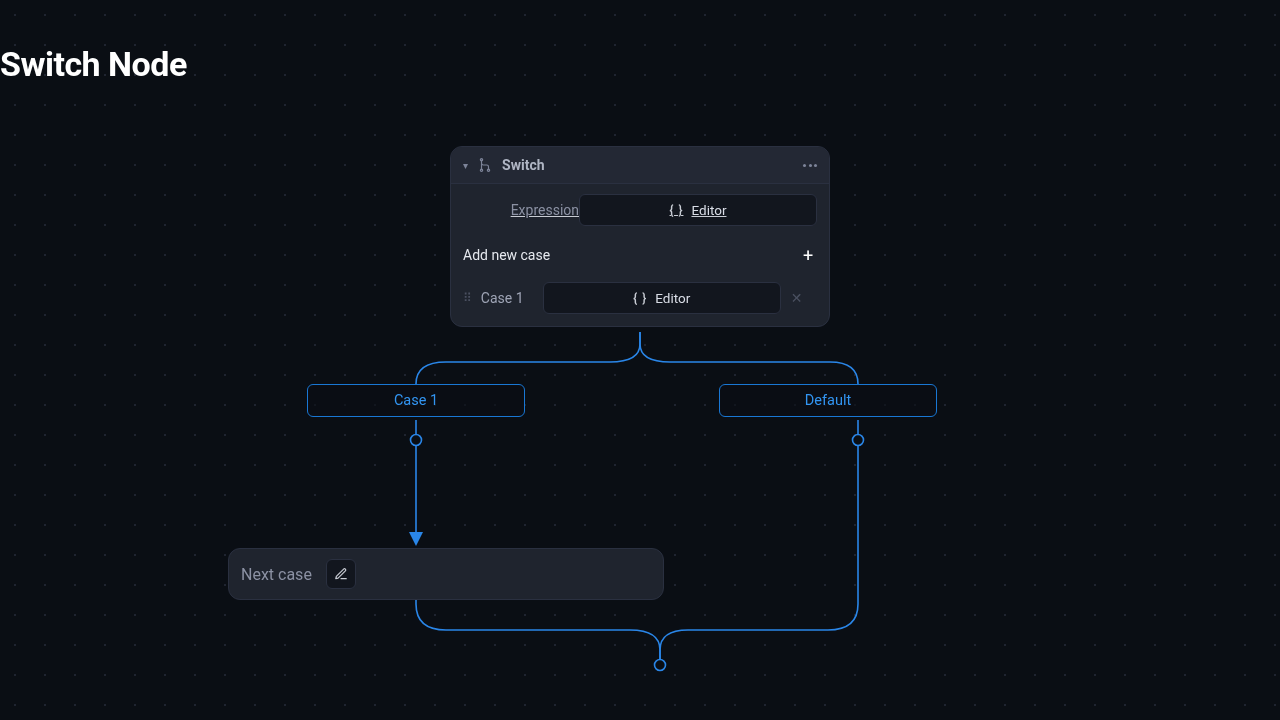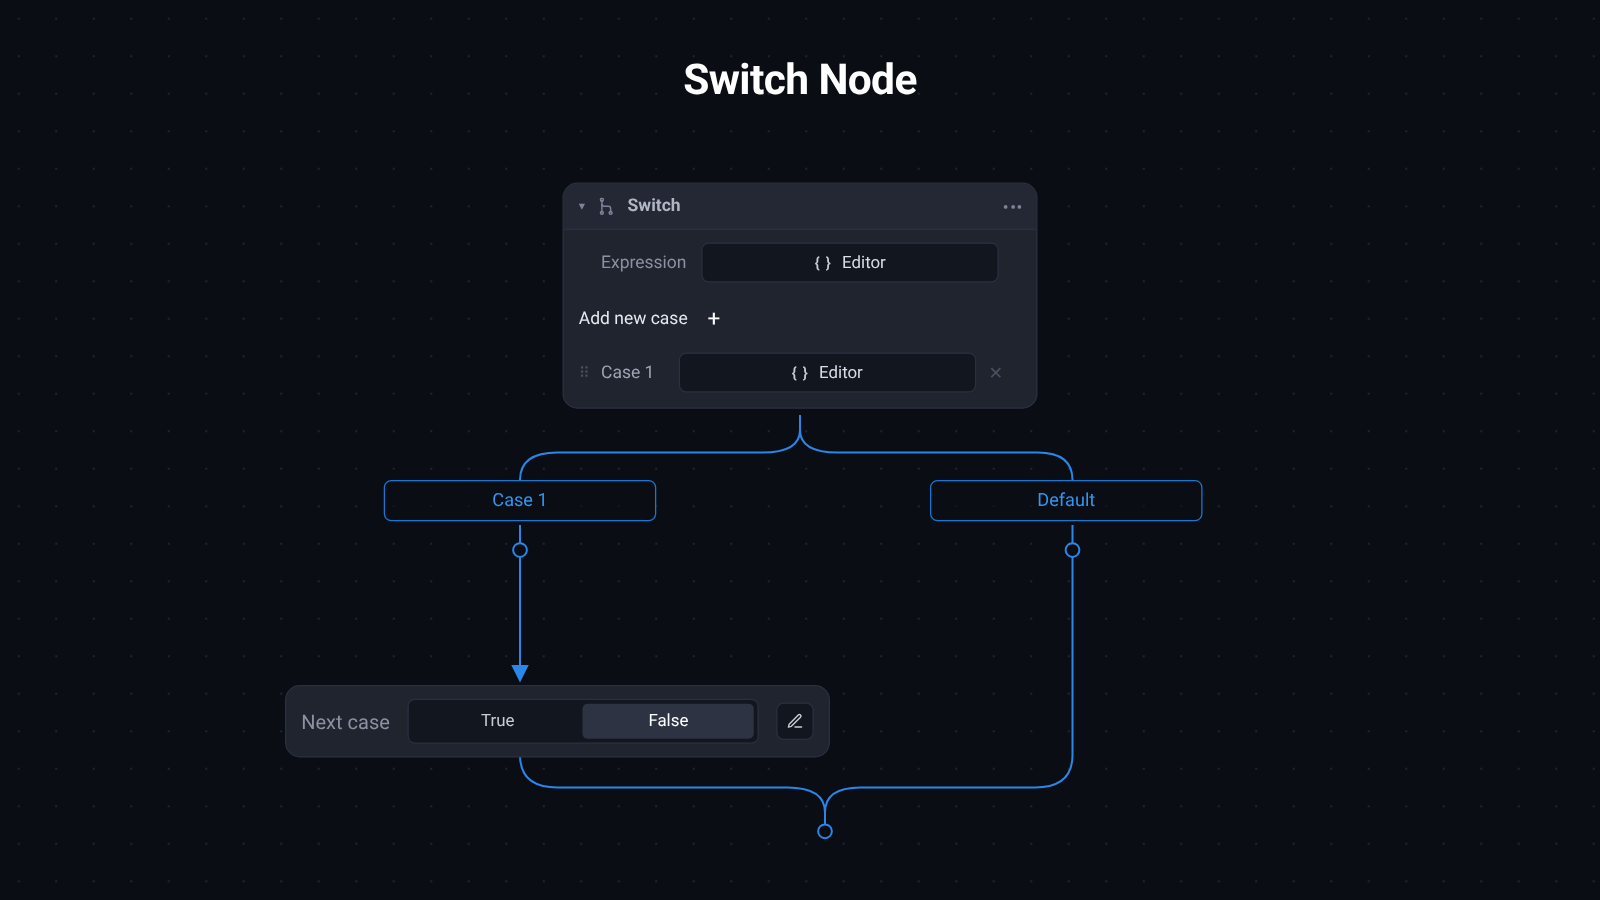--- a/index.html
+++ b/index.html
@@ -19,21 +19,21 @@
     background-size: 30px 30px;
     background-position: 0 0;
     pointer-events: none;
   }
 
   .title {
     position: absolute;
     top: 44px;
     left: 0;
     width: 100%;
-    text-align: center;
+    text-align: left;
     font-size: 34px;
     font-weight: 700;
     color: #fff;
     letter-spacing: -0.5px;
   }
 
   
   .node {
     position: absolute;
     left: 450px;
@@ -61,23 +61,23 @@
   .collapse-icon { color: #7d8499; font-size: 10px; }
   .branch-icon { color: #7d8499; display: inline-flex; }
   .node-title { color: #b0b6c4; font-weight: 700; }
   .kebab { display: inline-flex; gap: 2.5px; }
   .kebab span { width: 3px; height: 3px; border-radius: 50%; background: #7d8499; }
 
   .node-body { padding: 0; }
   .row {
     display: flex;
     align-items: center;
-    justify-content: center;
-    padding: 10px 12px;
-    gap: 12px;
+    justify-content: flex-end;
+    padding: 10px 12px;
+    text-decoration: underline;
   }
   .row-label { color: #8b91a3; }
   .row-label.light { color: #e6e9ef; }
   .editor-btn {
     flex: 1;
     max-width: 238px;
     background: #12161e;
     border: 1px solid #2a3040;
     border-radius: 6px;
     padding: 7px 12px;
@@ -87,21 +87,21 @@
     gap: 8px;
     color: #d9dde6;
     cursor: pointer;
     font-size: 13.5px;
   }
   .editor-btn .braces { color: #c8ccd4; font-weight: 600; letter-spacing: 1px; font-size: 12px; }
 
   .addcase-row {
     display: flex;
     align-items: center;
-    justify-content: flex-start;
+    justify-content: space-between;
     padding: 10px 12px;
     gap: 12px;
   }
   .plus-btn {
     width: 18px; height: 18px;
     display: flex; align-items: center; justify-content: center;
     color: #fff;
     font-size: 18px;
     cursor: pointer;
   }
@@ -122,21 +122,21 @@
     width: 218px;
     padding: 7px 12px;
     border: 1.5px solid #1977d4;
     border-radius: 6px;
     color: #3295f2;
     text-align: center;
     font-size: 14.5px;
     background: rgba(10,14,20,0.6);
   }
   .outlet-case1 { left: 307px; top: 384px; }
-  .outlet-default { left: 744px; top: 384px; }
+  .outlet-default { left: 719px; top: 384px; }
 
   
   .nextcase {
     position: absolute;
     left: 228px;
     top: 548px;
     width: 436px;
     background: #1f242e;
     border: 1px solid #2a3040;
     border-radius: 12px;
@@ -259,23 +259,19 @@
       <span class="delete-x">✕</span>
     </div>
   </div>
 </div>
 
 <div class="outlet outlet-case1">Case 1</div>
 <div class="outlet outlet-default">Default</div>
 
 <div class="nextcase">
   <span class="row-label">Next case</span>
-  <div class="seg-group">
-    <div class="seg">True</div>
-    <div class="seg active">False</div>
-  </div>
   <div class="pencil-btn">
     <svg width="14" height="14" viewBox="0 0 24 24" fill="none" stroke="#c8ccd4" stroke-width="2" stroke-linecap="round" stroke-linejoin="round">
       <path d="M12 20h9"></path>
         <path d="M16.5 3.5a2.121 2.121 0 0 1 3 3L7 19l-4 1 1-4 12.5-12.5z"></path>
     </svg>
   </div>
 </div>
 
 </body></html>

